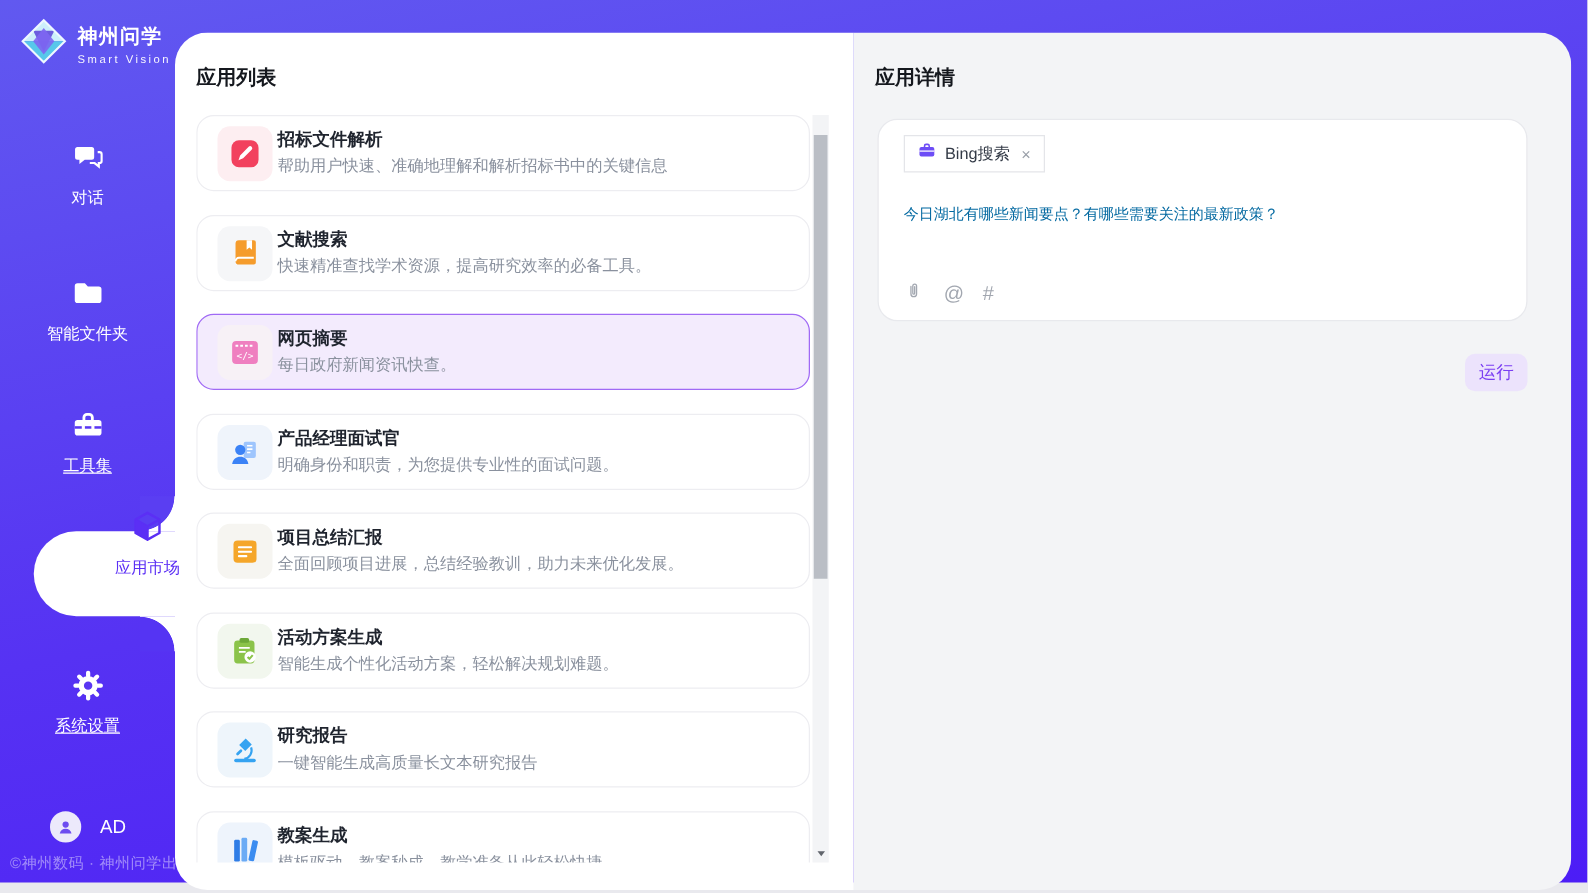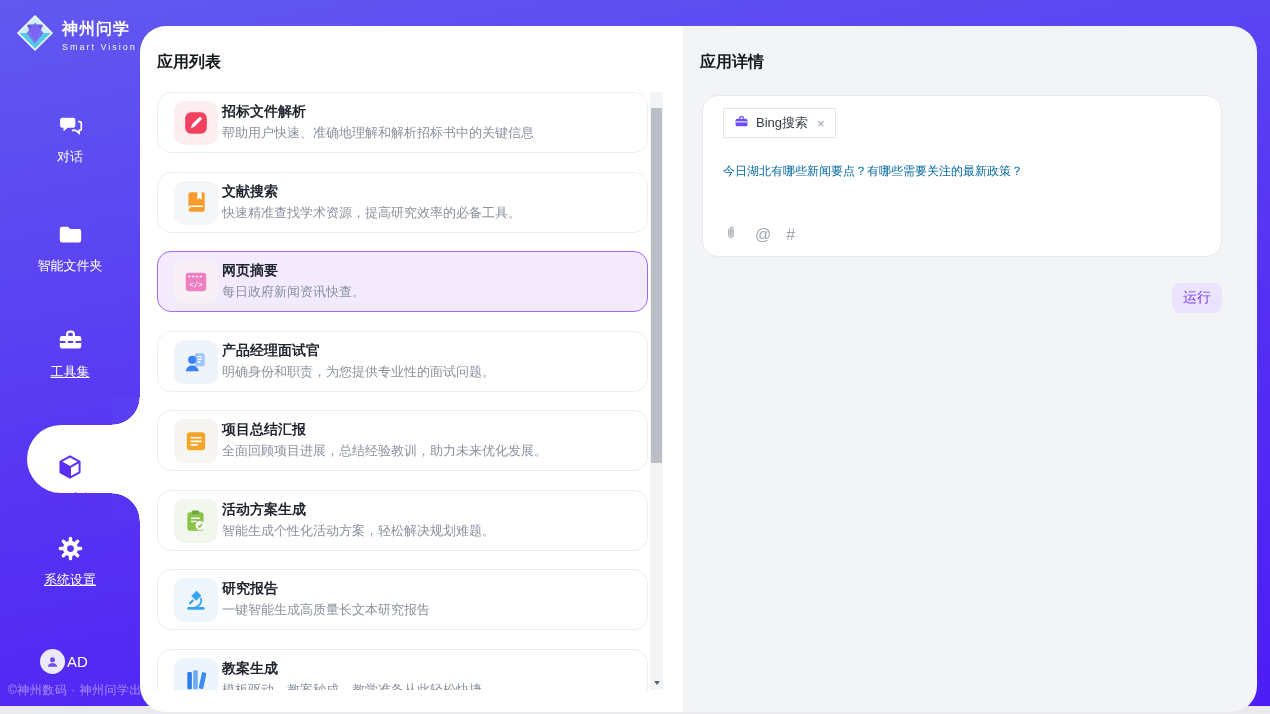--- a/index.html
+++ b/index.html
@@ -17,31 +17,31 @@
   
   .sidebar { position:absolute; left:0; top:0; width:140px; height:702px; color:#fff; }
   .brand { position:absolute; left:16px; top:14px; display:flex; align-items:center; gap:8px; }
   .brand-text { display:flex; flex-direction:column; }
   .brand-name { font-size:16px; font-weight:700; letter-spacing:1px; }
   .brand-sub { font-size:9px; letter-spacing:2px; margin-top:2px; opacity:.95; }
   .nav-item { position:absolute; left:0; width:140px; text-align:center; cursor:pointer; }
   .nav-item .ni-icon { display:block; margin:0 auto; }
   .nav-item .ni-label { display:block; font-size:13px; margin-top:5px; color:#fff; }
   .nav-chat { top:112px; } .nav-folder { top:221px;font-family:Liberation Serif, serif; } .nav-tool { top:327px; }
-  .nav-market { top:453px; z-index:3; } .nav-settings { top:535px;text-align:center; }
+  .nav-market { top:407px; z-index:3;margin-left:48px; } .nav-settings { top:535px;text-align:center; }
   .underline .ni-label { text-decoration:underline; }
   .nav-market .ni-label { color:#5b2ff5; }
   
   .bubble { position:absolute; left:27px; top:425px; width:113px; height:68px;
     background:#fff; border-radius:34px 0 0 34px; z-index:2; }
   .bubble-corner-top { position:absolute; left:112px; top:397px; width:28px; height:28px; z-index:2;
     background:radial-gradient(circle 28px at 0 0, #5a3ef2 0 27.2px, #fff 27.8px); }
   .bubble-corner-bottom { position:absolute; left:112px; top:493px; width:28px; height:28px; z-index:2;
     background:radial-gradient(circle 28px at 0 100%, #5534f3 0 27.2px, #fff 27.8px); }
-  .user-row { position:absolute; left:40px; top:649px; display:flex; align-items:center; gap:2px; cursor:pointer; }
+  .user-row { position:absolute; left:40px; top:649px; display:flex; align-items:center; gap:15px; cursor:pointer; }
   .avatar { width:25px; height:25px; border-radius:50%; background:#ece9fb;
     display:flex; align-items:center; justify-content:center; }
   .user-label { font-size:15px; color:#fff; }
   .side-footer { position:absolute; left:8px; top:682px; font-size:12px;
     color:rgba(255,255,255,.45); letter-spacing:.5px; white-space:nowrap; }
   
   .content { position:absolute; left:140px; top:26px; width:1117px; height:686px;
     border-radius:26px; overflow:hidden; display:flex; z-index:1; }
   .list-panel { position:relative; width:543px; height:100%; background:#ffffff; }
   .detail-panel { position:relative; flex:1; height:100%; background:#f3f4f6; }

